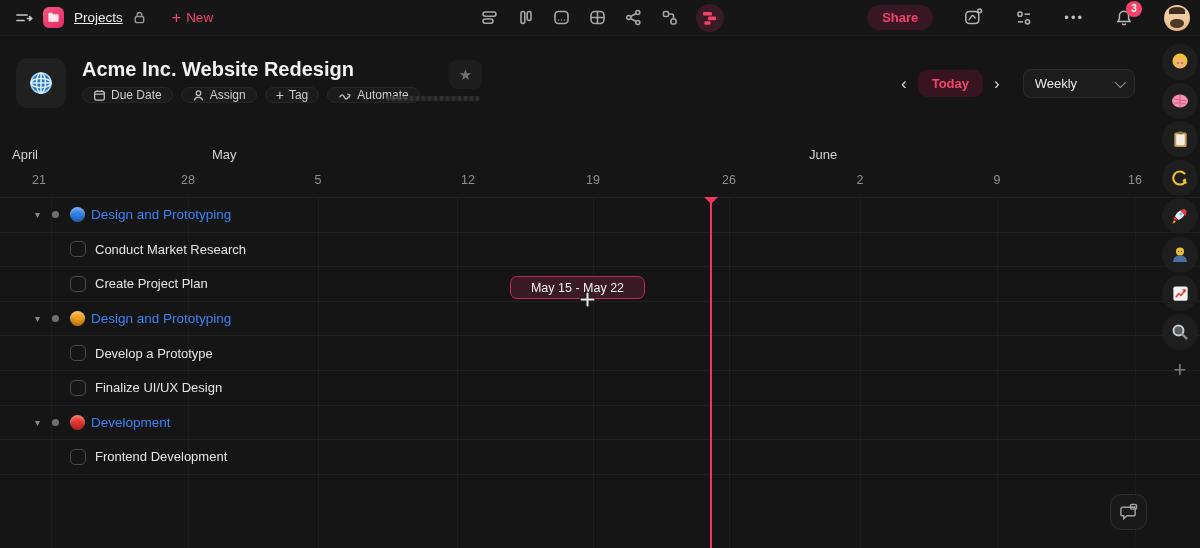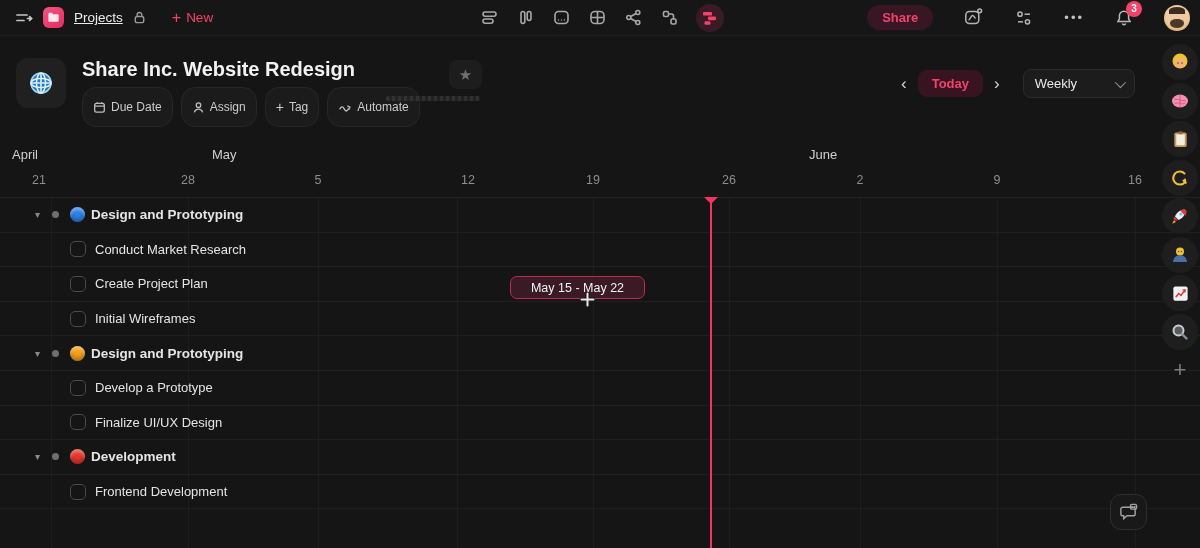--- a/index.html
+++ b/index.html
@@ -39,21 +39,21 @@
 
   
   .header { position:relative; height:104px; }
   .proj-icon { position:absolute; left:16px; top:22px; width:50px; height:50px; border-radius:12px;
                background:#202020; display:flex; align-items:center; justify-content:center; cursor:pointer; }
   .page-title { position:absolute; left:82px; top:22px; font-size:20px; font-weight:700; color:#f2f2f2; }
   .star-btn { position:absolute; left:449px; top:24px; width:33px; height:29px; border-radius:8px;
               background:#1d1d1d; color:#6f6f6f; font-size:15px; display:flex; align-items:center;
               justify-content:center; cursor:pointer; }
   .actions { position:absolute; left:82px; top:51px; display:flex; gap:8px; }
-  .action-btn { display:flex; align-items:center; gap:5px; padding:12px 10px; border-radius:14px;
+  .action-btn { display:flex; align-items:center; gap:5px; padding:0 10px; border-radius:14px;
                 background:#1b1b1b; border:1px solid #272727; color:#cccccc; font-size:12px; cursor:pointer; }
   .progress-bar { position:absolute; left:386px; top:60px; width:94px; height:5px; border-radius:3px;
                   background:repeating-linear-gradient(90deg,#3c3c3c 0 3px,#262626 3px 6px); opacity:.7; }
   .nav-controls { position:absolute; left:898px; top:33px; display:flex; align-items:center; gap:8px; }
   .chev { color:#d8d8d8; font-size:17px; padding:0 3px; cursor:pointer; line-height:1; }
   .today-btn { background:#37141f; color:#f4436b; font-size:13px; font-weight:600;
                padding:6px 14px; border-radius:9px; cursor:pointer; }
   .range-select { width:112px; height:29px; margin-left:12px; background:#1c1c1c; border:1px solid #2c2c2c;
                   border-radius:8px; display:flex; align-items:center; justify-content:space-between;
                   padding:0 11px; font-size:13px; color:#e8e8e8; cursor:pointer; }
@@ -66,21 +66,21 @@
   .date-label { position:absolute; top:33px; font-size:12.5px; color:#8d8d8d; transform:translateX(-50%); }
   .grid { position:absolute; left:0; right:0; top:57px; bottom:0;
           border-top:1px solid rgba(255,255,255,0.06); }
   .vline { position:absolute; top:0; bottom:0; width:1px; background:rgba(255,255,255,0.035); }
   .row { height:34.6px; display:flex; align-items:center; border-bottom:1px solid rgba(255,255,255,0.05);
          cursor:pointer; }
   .caret { margin-left:26px; color:#8a8a8a; font-size:10px; width:14px; }
   .gdot { width:7px; height:7px; border-radius:50%; background:#6f6f6f; margin-left:12px; }
   .gcircle { width:15px; height:15px; border-radius:50%; margin-left:11px;
              box-shadow:inset 0 3px 3px rgba(255,255,255,0.35), inset 0 -3px 4px rgba(0,0,0,0.3); }
-  .glabel { margin-left:6px; font-size:13.5px; font-weight:700; color:#e5e5e5; }
+  .glabel { margin-left:6px; font-size:13.5px; font-weight:400; color:#3b82f6; }
   .checkbox { width:16px; height:16px; border-radius:5px; border:1.5px solid #4a4a4a; margin-left:70px; }
   .tlabel { margin-left:9px; font-size:13px; color:#e4e4e4; }
   .today-line { position:absolute; left:710px; top:60px; bottom:0; width:2px; background:#f2355e; }
   .today-tri { position:absolute; left:704px; top:57px; width:0; height:0;
                border-left:7px solid transparent; border-right:7px solid transparent;
                border-top:7px solid #f2355e; }
   .date-pill { position:absolute; left:510px; top:136px; width:135px; height:23px; border-radius:7px;
                background:#3a1a24; border:1.5px solid #c22950; display:flex; align-items:center;
                justify-content:center; font-size:12.5px; color:#f2f2f2; cursor:grab; }
   .cursor { position:absolute; left:580px; top:152px; pointer-events:none; }
@@ -208,21 +208,21 @@
 
 <div class="header">
   <div class="proj-icon">
     <svg width="30" height="30" viewBox="0 0 30 30" fill="none" stroke="#7ec3ee" stroke-width="1.6">
       <circle cx="15" cy="15" r="10" fill="#2b74b8" stroke="#9fd4f2"></circle>
       <ellipse cx="15" cy="15" rx="4.5" ry="10" stroke="#d7eefb"></ellipse>
       <ellipse cx="15" cy="15" rx="10" ry="4.5" stroke="#d7eefb"></ellipse>
       <path d="M15 5v20M5 15h20" stroke="#d7eefb"></path>
     </svg>
   </div>
-  <div class="page-title">Share Inc. Website Redesign</div>
+  <div class="page-title">Acme Inc. Website Redesign</div>
   <div class="star-btn">
     <span>★</span>
   </div>
 
   <div class="actions">
     <span class="action-btn">
       <svg width="13" height="13" viewBox="0 0 14 14" fill="none" stroke="#bdbdbd" stroke-width="1.4">
         <rect x="1.8" y="2.5" width="10.4" height="9.5" rx="2"></rect>
           <path d="M1.8 5.6h10.4M4.6 1.3v2M9.4 1.3v2"></path>
       </svg>
@@ -295,24 +295,20 @@
     </div>
     <div class="row">
       <span class="checkbox"></span>
       <span class="tlabel">Conduct Market Research</span>
     </div>
     <div class="row">
       <span class="checkbox"></span>
       <span class="tlabel">Create Project Plan</span>
     </div>
     <div class="row">
-      <span class="checkbox"></span>
-      <span class="tlabel">Initial Wireframes</span>
-    </div>
-    <div class="row">
       <span class="caret">▾</span>
       <span class="gdot"></span>
       <span class="gcircle" style="background: rgb(245, 161, 28);"></span>
       <span class="glabel">Design and Prototyping</span>
     </div>
     <div class="row">
       <span class="checkbox"></span>
       <span class="tlabel">Develop a Prototype</span>
     </div>
     <div class="row">

